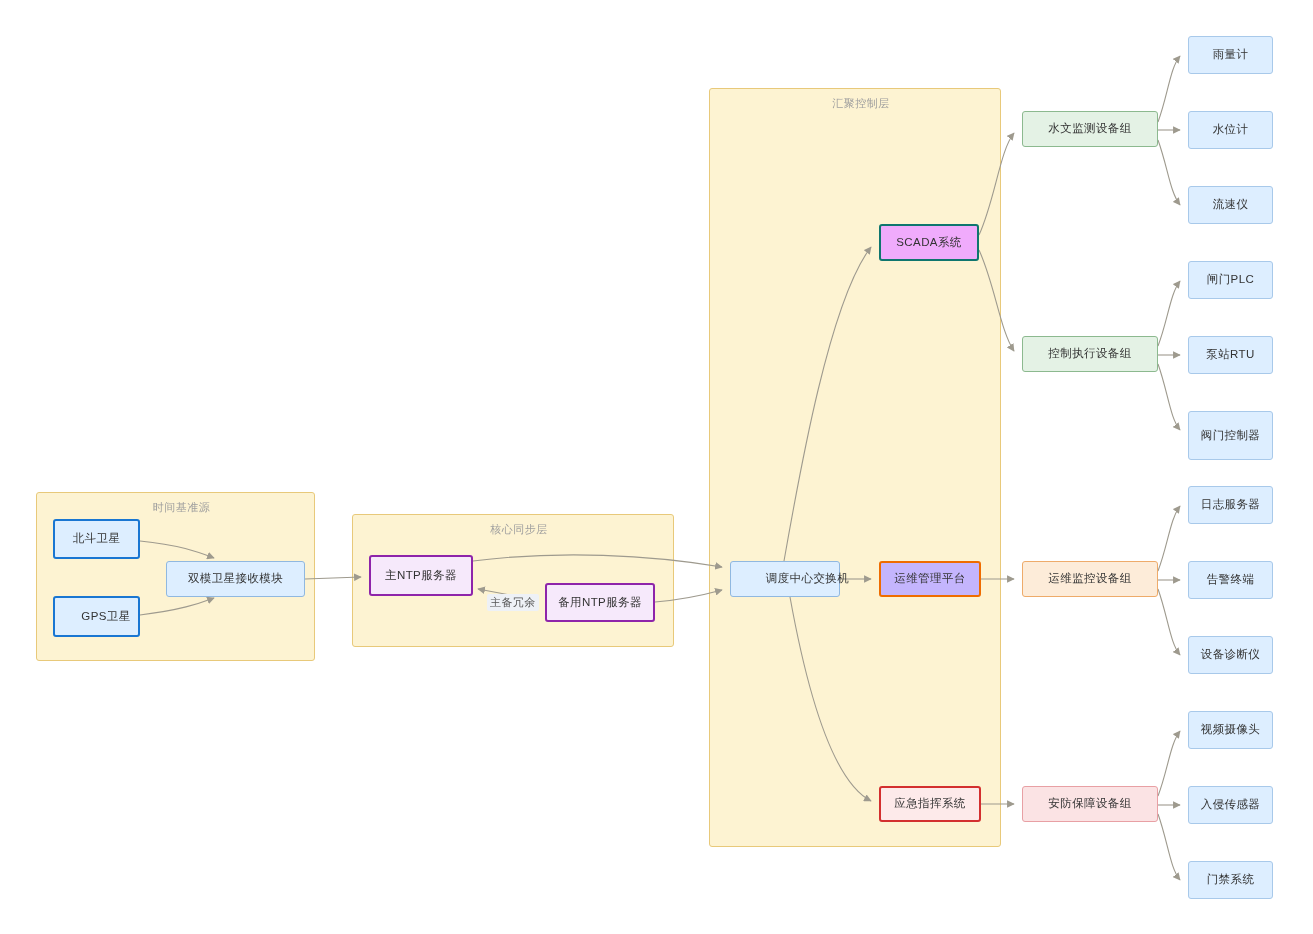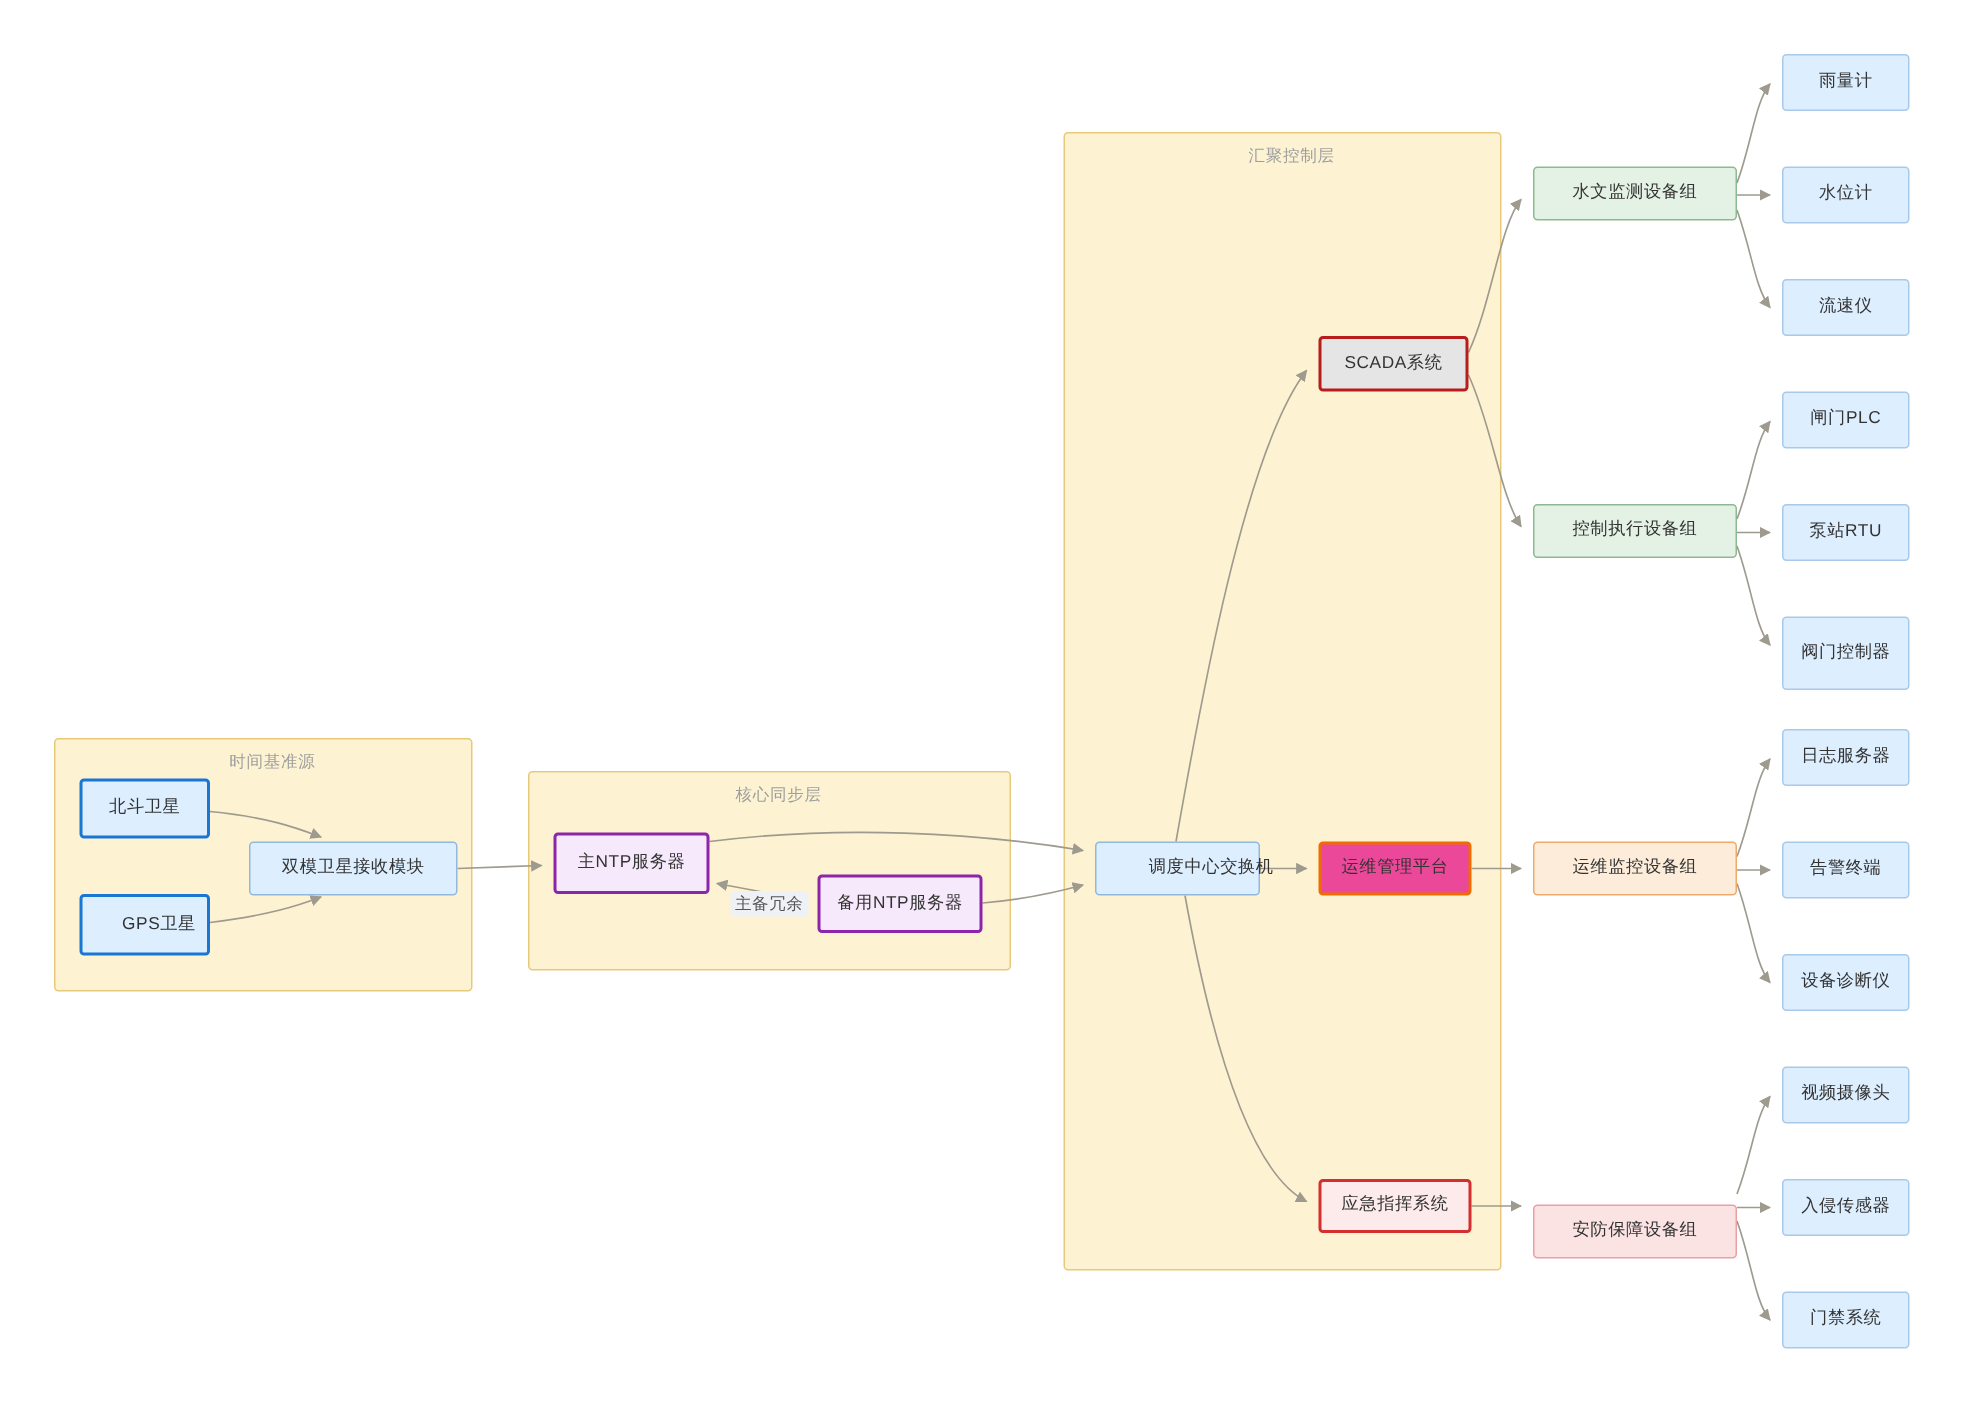--- a/index.html
+++ b/index.html
@@ -52,23 +52,23 @@
     color:#333333;
     text-align:center;
     letter-spacing:.4px;
     white-space:nowrap;
   }
   
   .n-blue-strong{ background:#ddeeff; border:2px solid #1976d2; }
   .n-blue-mid   { background:#ddeeff; border:1px solid #90b8e0; }
   .n-blue-soft  { background:#ddeeff; border:1px solid #a8c9ea; }
   .n-purple     { background:#f6e9fb; border:2px solid #8e24aa; }
-  .n-green      { background:#e5e5e5; border:2px solid #b91c1c; }
+  .n-green      { background:#f0abfc; border:2px solid #0f766e; }
   .n-green-soft { background:#e4f2e5; border:1px solid #8cb98f; }
-  .n-orange     { background:#ec4899; border:2px solid #ef6c00; }
+  .n-orange     { background:#c4b5fd; border:2px solid #ef6c00; }
   .n-orange-soft{ background:#fdecd9; border:1px solid #eeab6a; }
   .n-red        { background:#fdeaea; border:2px solid #d32f2f; }
   .n-red-soft   { background:#fbe3e4; border:1px solid #e8a0a4; }
 
   .edge-label{
     position:absolute;
     font-size:11px;
     color:#555555;
     background:#eef1f6;
     padding:1px 3px;
@@ -162,21 +162,21 @@
       </div>
       <div class="node n-green-soft" style="left: 1022px; top: 111px; width: 136px; height: 36px;">
         <span>水文监测设备组</span>
       </div>
       <div class="node n-green-soft" style="left: 1022px; top: 336px; width: 136px; height: 36px;">
         <span>控制执行设备组</span>
       </div>
       <div class="node n-orange-soft" style="left: 1022px; top: 561px; width: 136px; height: 36px;">
         <span>运维监控设备组</span>
       </div>
-      <div class="node n-red-soft" style="left: 1022px; top: 786px; width: 136px; height: 36px; margin-top: 17px;">
+      <div class="node n-red-soft" style="left: 1022px; top: 786px; width: 136px; height: 36px;">
         <span>安防保障设备组</span>
       </div>
       <div class="node n-blue-soft" style="left: 1188px; top: 36px; width: 85px; height: 38px;">
         <span>雨量计</span>
       </div>
       <div class="node n-blue-soft" style="left: 1188px; top: 111px; width: 85px; height: 38px;">
         <span>水位计</span>
       </div>
       <div class="node n-blue-soft" style="left: 1188px; top: 186px; width: 85px; height: 38px;">
         <span>流速仪</span>

